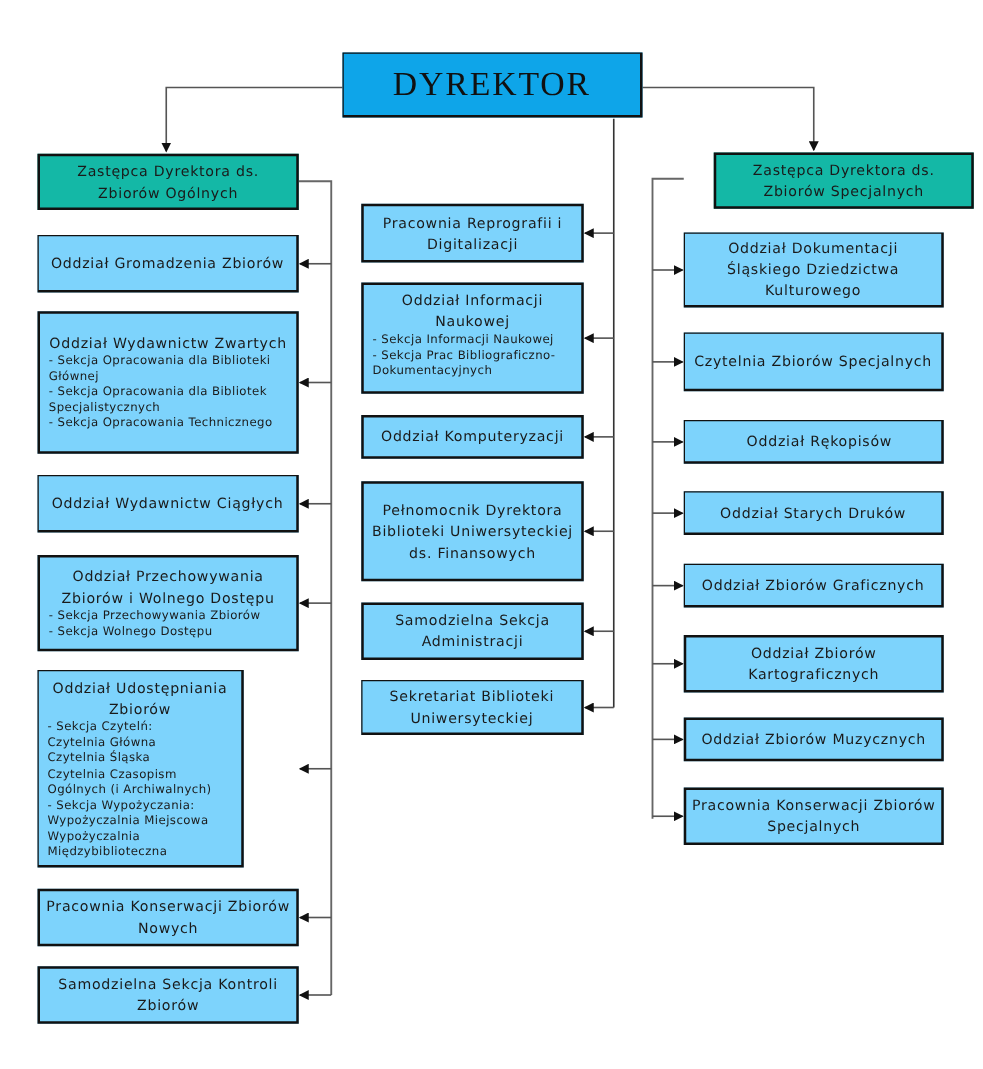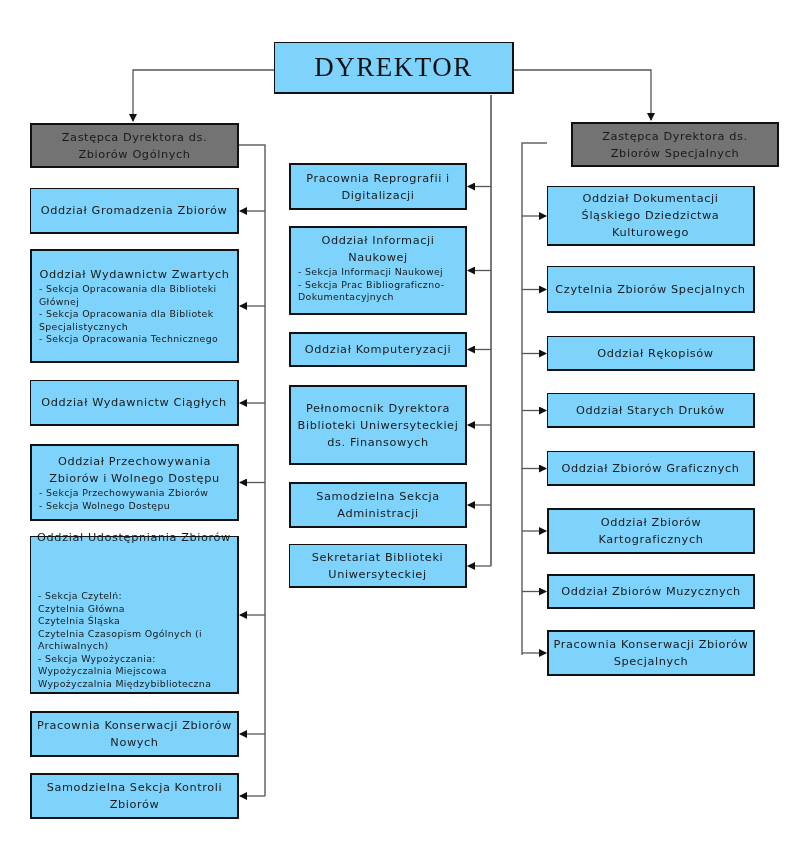--- a/index.html
+++ b/index.html
@@ -4,26 +4,26 @@
   <style>
     html, body { margin: 0; padding: 0; background: #ffffff; }
     body { width: 786px; height: 855px; position: relative; overflow: hidden;
            font-family: "DejaVu Sans", sans-serif; color: #1a1a1a; }
     #chart { position: absolute; left: 0; top: 0; width: 786px; height: 855px; }
     .box { position: absolute; box-sizing: border-box; background: #7dd3fc;
            border: 1.4px solid #111; border-right-width: 2px; border-bottom-width: 2px;
            display: flex; flex-direction: column; justify-content: center;
            padding: 2px 4px; }
     .box.thick { border-width: 2px; }
-    .box.gray { background: #737373; }
+    .box.gray { background: #14b8a6; }
     .box .title { text-align: center; font-size: 11.3px; line-height: 17px; letter-spacing: 0.6px; }
     .box .sub { text-align: left; font-size: 9.4px; line-height: 12.5px; letter-spacing: 0.35px; padding-left: 3px; }
     .box .sub .line { display: block; }
     #director { position: absolute; left: 274px; top: 42px; width: 240px; height: 52px;
-                box-sizing: border-box; background: #7dd3fc; border: 1.6px solid #111;
+                box-sizing: border-box; background: #0ea5e9; border: 1.6px solid #111;
                 border-right-width: 2.4px; border-bottom-width: 2.4px;
                 display: flex; align-items: center; justify-content: center; }
     #director span { font-family: "Liberation Serif", "DejaVu Serif", serif; font-size: 27px; letter-spacing: 1.5px; color: #111; }
     svg.lines { position: absolute; left: 0; top: 0; }
   </style>
 </head>
 <body>
 
 <div id="chart">
   <svg class="lines" width="786" height="855">
@@ -92,21 +92,21 @@
   <div class="box" style="left:30px;top:380px;width:209px;height:46px;">
     <div class="title">Oddział Wydawnictw Ciągłych</div>
   </div>
   <div class="box thick" style="left:30px;top:444px;width:209px;height:77px;">
     <div class="title">Oddział Przechowywania Zbiorów i Wolnego Dostępu</div>
     <div class="sub">
       <span class="line">- Sekcja Przechowywania Zbiorów</span>
       <span class="line">- Sekcja Wolnego Dostępu</span>
     </div>
   </div>
-  <div class="box" style="left:30px;top:536px;width:209px;height:158px;justify-content:flex-end;padding-top:5px;gap:44px;">
+  <div class="box" style="left:30px;top:536px;width:165px;height:158px;justify-content:flex-start;padding-top:5px;">
     <div class="title">Oddział Udostępniania Zbiorów</div>
     <div class="sub">
       <span class="line">- Sekcja Czytelń:</span>
       <span class="line">Czytelnia Główna</span>
       <span class="line">Czytelnia Śląska</span>
       <span class="line">Czytelnia Czasopism Ogólnych (i Archiwalnych)</span>
       <span class="line">- Sekcja Wypożyczania:</span>
       <span class="line">Wypożyczalnia Miejscowa</span>
       <span class="line">Wypożyczalnia Międzybiblioteczna</span>
     </div>

